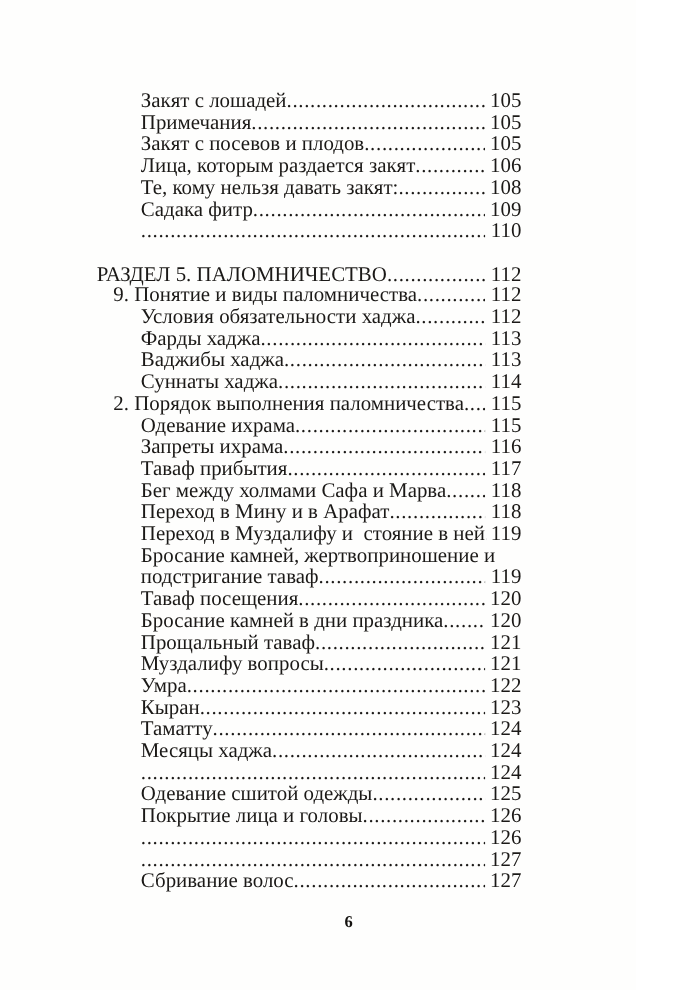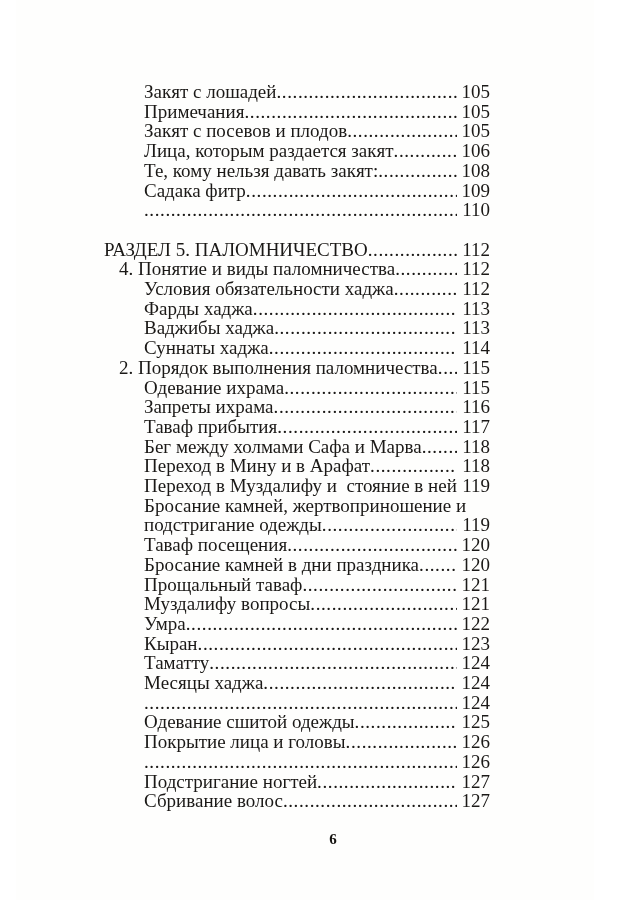--- a/index.html
+++ b/index.html
@@ -8,21 +8,20 @@
     background: #ffffff;
   }
   .page {
     position: relative;
     width: 578px;
     height: 900px;
     background: #fefefd;
     overflow: hidden;
     font-family: "Liberation Serif", "DejaVu Serif", serif;
     color: #1b1917;
-    margin-left: 16px;
   }
   .toc {
     position: absolute;
     top: 82px;
     left: 0;
     right: 104px;
     font-size: 19px;
     line-height: 19.7px;
   }
   .toc-group + .toc-group {
@@ -105,21 +104,21 @@
           <span class="pg">110</span>
         </div>
       </div>
       <div class="toc-group">
         <div class="toc-row lvl0">
           <span class="lbl">РАЗДЕЛ 5. ПАЛОМНИЧЕСТВО</span>
           <span class="dots"></span>
           <span class="pg">112</span>
         </div>
         <div class="toc-row lvl1">
-          <span class="lbl">4. Понятие и виды паломничества</span>
+          <span class="lbl">9. Понятие и виды паломничества</span>
           <span class="dots"></span>
           <span class="pg">112</span>
         </div>
         <div class="toc-row lvl2">
           <span class="lbl">Условия обязательности хаджа</span>
           <span class="dots"></span>
           <span class="pg">112</span>
         </div>
         <div class="toc-row lvl2">
           <span class="lbl">Фарды хаджа</span>
@@ -168,21 +167,21 @@
         </div>
         <div class="toc-row lvl2">
           <span class="lbl">Переход в Муздалифу и  стояние в ней</span>
           <span class="dots"></span>
           <span class="pg">119</span>
         </div>
         <div class="toc-row lvl2">
           <span class="lbl">Бросание камней, жертвоприношение и</span>
         </div>
         <div class="toc-row lvl2">
-          <span class="lbl">подстригание одежды</span>
+          <span class="lbl">подстригание таваф</span>
           <span class="dots"></span>
           <span class="pg">119</span>
         </div>
         <div class="toc-row lvl2">
           <span class="lbl">Таваф посещения</span>
           <span class="dots"></span>
           <span class="pg">120</span>
         </div>
         <div class="toc-row lvl2">
           <span class="lbl">Бросание камней в дни праздника</span>
@@ -231,21 +230,20 @@
         <div class="toc-row lvl2">
           <span class="lbl">Покрытие лица и головы</span>
           <span class="dots"></span>
           <span class="pg">126</span>
         </div>
         <div class="toc-row lvl2">
           <span class="dots"></span>
           <span class="pg">126</span>
         </div>
         <div class="toc-row lvl2">
-          <span class="lbl">Подстригание ногтей</span>
           <span class="dots"></span>
           <span class="pg">127</span>
         </div>
         <div class="toc-row lvl2">
           <span class="lbl">Сбривание волос</span>
           <span class="dots"></span>
           <span class="pg">127</span>
         </div>
       </div>
     </div>

